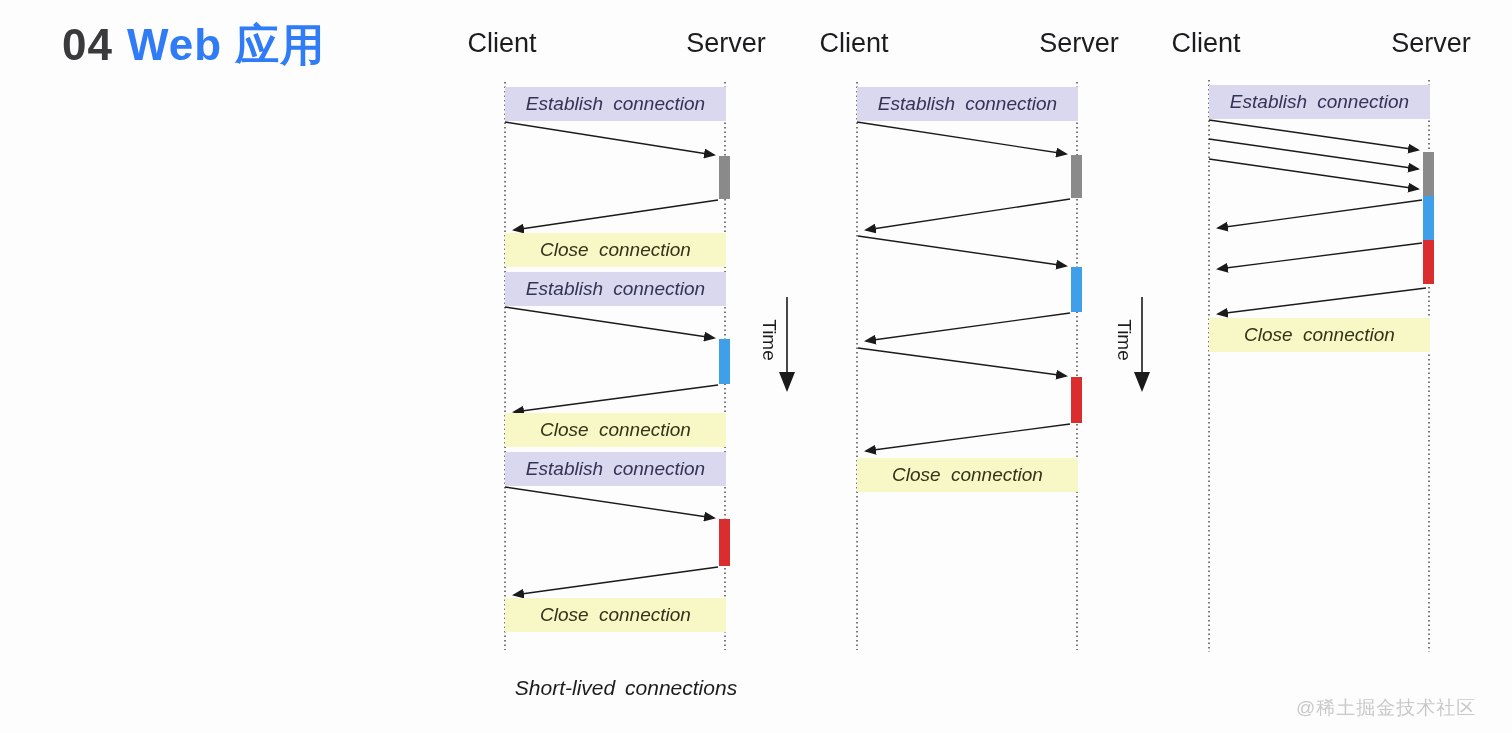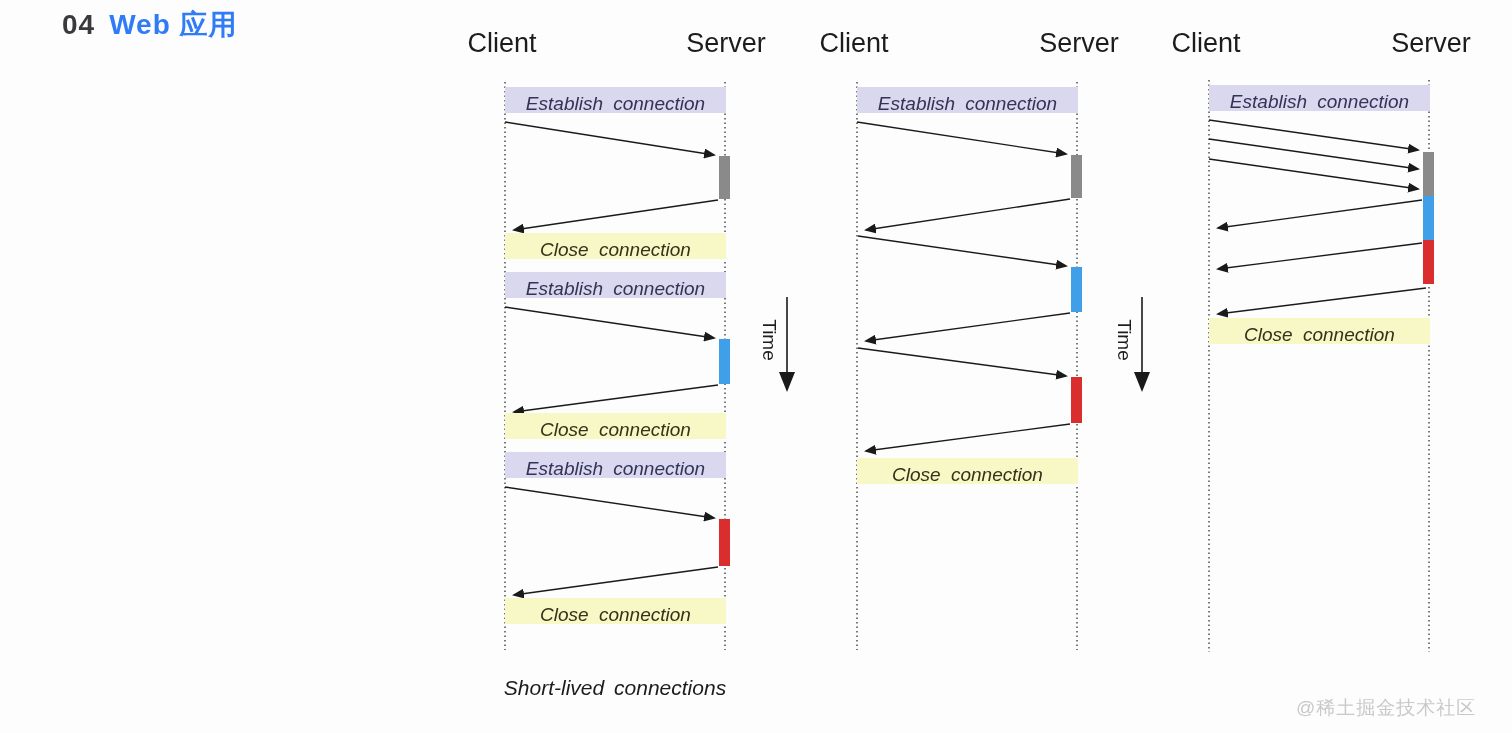--- a/index.html
+++ b/index.html
@@ -19,21 +19,21 @@
   html,body{width:1512px;height:733px;}
   body{
     background:#fdfdfd;
     font-family:"Liberation Sans", sans-serif;
     position:relative;
     overflow:hidden;
   }
   .canvas{position:absolute;inset:0;width:1512px;height:733px;}
 
   
-  .slide-header{position:absolute;left:62px;top:6px;font-size:28px;font-weight:bold;letter-spacing:1px;}
+  .slide-header{position:absolute;left:62px;top:16px;font-size:44px;font-weight:bold;letter-spacing:1px;}
   .slide-header .num{color:var(--heading-dark);margin-right:14px;}
   .slide-header .sec{color:var(--accent-blue);}
   .main-heading{
     position:absolute;left:60px;top:146px;
     font-size:52px;font-weight:bold;color:#0d0d0d;letter-spacing:2px;
   }
 
   
   svg.layer{position:absolute;left:0;top:0;width:1512px;height:733px;}
   .lifeline{stroke:#333;stroke-width:1.3;stroke-dasharray:1.5 3;fill:none;}
@@ -43,21 +43,21 @@
   .bar-gray{fill:var(--bar-gray);}
   .bar-blue{fill:var(--bar-blue);}
   .bar-red{fill:var(--bar-red);}
 
   
   .actor{
     position:absolute;width:130px;text-align:center;
     font-size:27px;color:#1c1c1e;top:28px;
   }
   .banner{
-    position:absolute;width:221px;height:26px;line-height:34px;
+    position:absolute;width:221px;height:34px;line-height:34px;
     text-align:center;font-size:19px;font-style:italic;word-spacing:5px;
   }
   .banner.establish{background:var(--banner-establish-bg);color:var(--banner-establish-text);}
   .banner.close{background:var(--banner-close-bg);color:var(--banner-close-text);}
   .caption{
     position:absolute;width:260px;text-align:center;top:676px;
     font-size:21px;font-style:italic;color:#1c1c1e;word-spacing:4px;
   }
   .time-label{
     position:absolute;width:80px;height:20px;text-align:center;
@@ -138,21 +138,21 @@
   </svg>
 
   <div class="actor" style="left:437px">Client</div>
   <div class="actor" style="left:661px">Server</div>
   <div class="banner establish" style="left:505px;top:87px">Establish connection</div>
   <div class="banner close" style="left:505px;top:233px">Close connection</div>
   <div class="banner establish" style="left:505px;top:272px">Establish connection</div>
   <div class="banner close" style="left:505px;top:413px">Close connection</div>
   <div class="banner establish" style="left:505px;top:452px">Establish connection</div>
   <div class="banner close" style="left:505px;top:598px">Close connection</div>
-  <div class="caption" style="left:485px">Short-lived connections</div>
+  <div class="caption" style="left:496px">Short-lived connections</div>
 
   <div class="actor" style="left:789px">Client</div>
   <div class="actor" style="left:1014px">Server</div>
   <div class="banner establish" style="left:857px;top:87px">Establish connection</div>
   <div class="banner close" style="left:857px;top:458px">Close connection</div>
 
   <div class="actor" style="left:1141px">Client</div>
   <div class="actor" style="left:1366px">Server</div>
   <div class="banner establish" style="left:1209px;top:85px">Establish connection</div>
   <div class="banner close" style="left:1209px;top:318px">Close connection</div>

